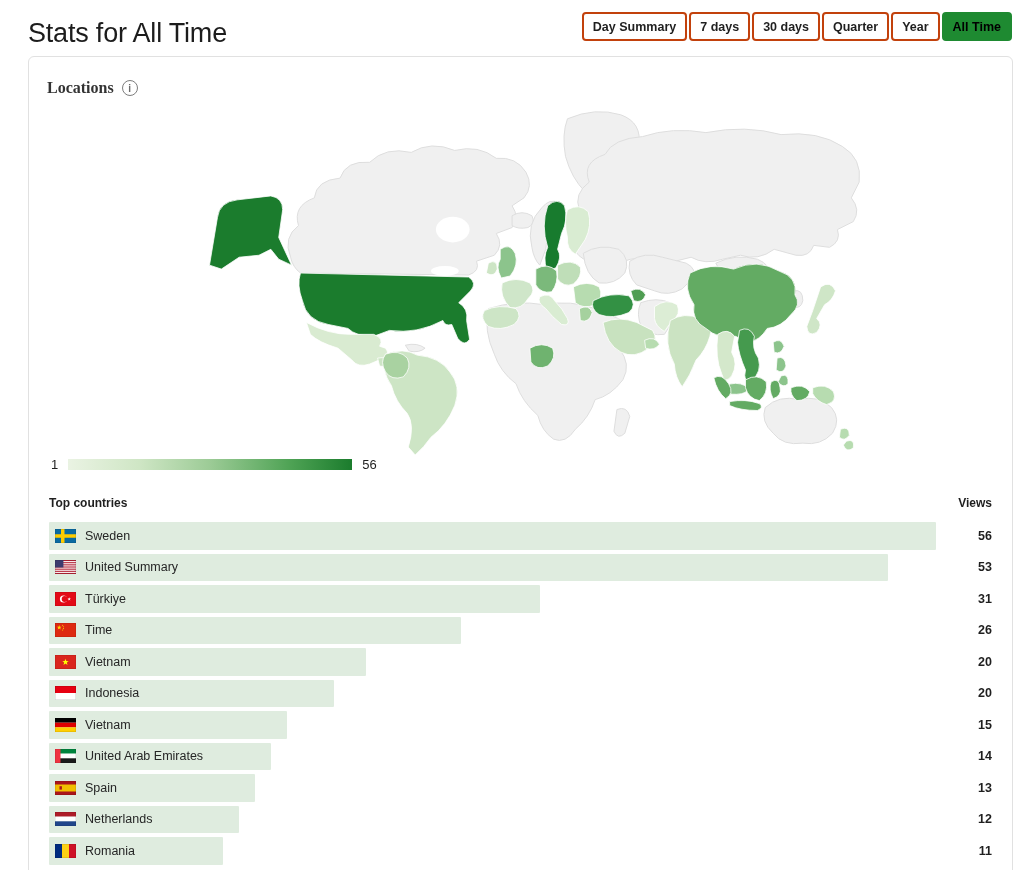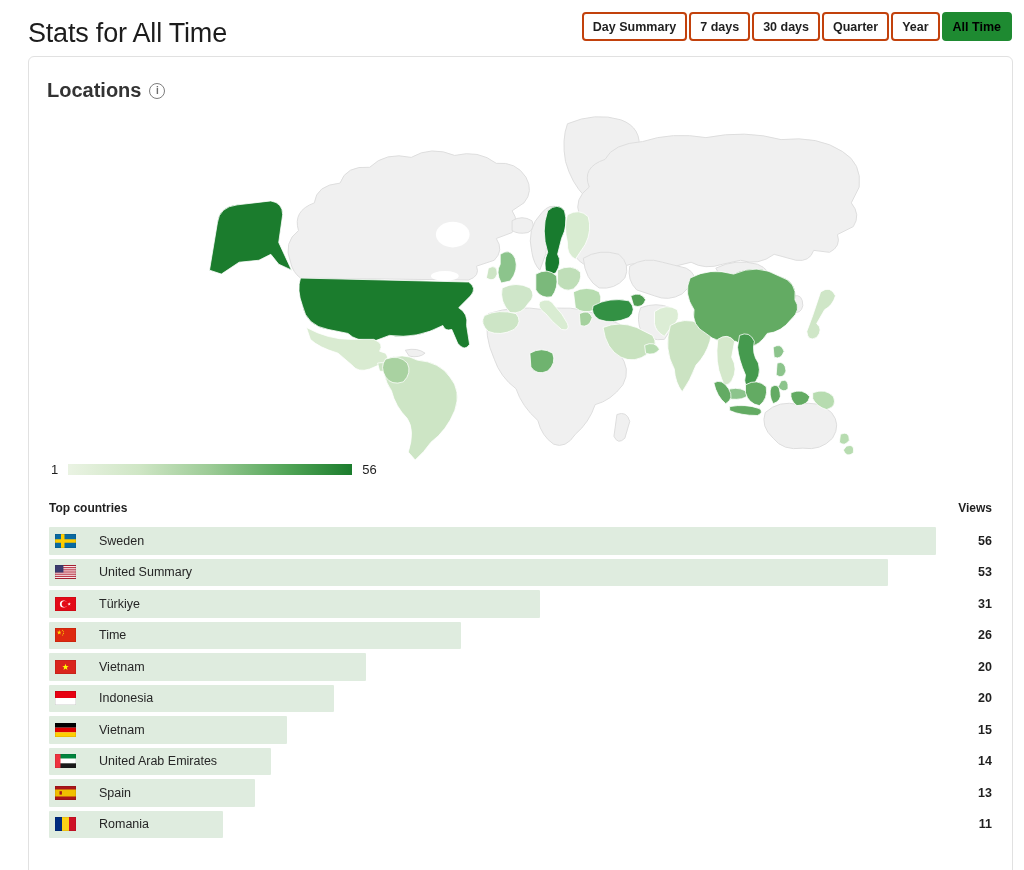--- a/index.html
+++ b/index.html
@@ -13,21 +13,21 @@
   .tabs { display:flex; gap:2px; margin-top:0; }
   .tab { height:29px; padding:0 9px; background:#fff; border:2px solid #c2410c; border-radius:4px;
          font-family:"Liberation Sans", sans-serif; font-size:12.5px; font-weight:700; color:#1f1f1f;
          display:flex; align-items:center; cursor:pointer; white-space:nowrap; }
   .tab.active { background:#1e8a31; border-color:#1e8a31; color:#000000; }
 
   
   .card { position:absolute; left:28px; top:56px; width:985px; height:990px;
           background:#fff; border:1px solid #e1e1e1; border-radius:6px; padding:22px 18px 0 18px; }
   .loc-row { display:flex; align-items:center; gap:8px; }
-  .loc-title { font-size:20px; font-weight:700; color:#333; }
+  .loc-title { font-size:16px; font-weight:700; color:#333;font-family:Liberation Serif, serif; }
   .info-icon { width:16px; height:16px; border:1px solid #7d7d7d; border-radius:50%; color:#6d6d6d;
                font-size:10px; font-weight:700; display:flex; align-items:center; justify-content:center;
                font-style:normal; }
 
   
   .map-wrap { width:690px; margin:2px auto 0 auto; }
   .map-wrap svg { display:block; }
 
   
   .legend { display:flex; align-items:center; gap:10px; margin-top:2px; padding-left:4px;
@@ -36,21 +36,21 @@
     background:linear-gradient(90deg,#eaf3e3 0%,#cfe6c5 25%,#9ccb96 50%,#4fa355 78%,#1b7c2d 100%); }
 
   
   .tbl-head { display:flex; justify-content:space-between; margin-top:24px; padding:0 2px;
               font-size:12px; font-weight:700; color:#1f1f1f; }
   .rows { margin-top:12px; padding:0 2px; }
   .country-row { position:relative; height:27.5px; margin-bottom:4px; display:flex; align-items:center; }
   .bar { position:absolute; left:0; top:0; height:27.5px; background:#dfecdf; border-radius:1px; }
   .flag { position:relative; margin-left:6px; line-height:0; }
   .flag svg { display:block; }
-  .country-label { position:relative; margin-left:23px; font-size:12.5px; color:#262626; }
+  .country-label { position:relative; margin-left:9px; font-size:12.5px; color:#262626; }
   .views-value { position:absolute; right:0; font-size:12.5px; font-weight:700; color:#1f1f1f; }
 </style>
 </head>
 <body>
 
 <div class="header">
   <div class="page-title">Stats for All Time</div>
   <div class="tabs">
     <button class="tab">Day Summary</button>
     <button class="tab">7 days</button>
@@ -279,20 +279,33 @@
             <rect width="21" height="3.5" fill="#aa151b"></rect>
             <rect y="10.5" width="21" height="3.5" fill="#aa151b"></rect>
             <rect x="4.5" y="5.2" width="2.4" height="3.4" fill="#aa151b"></rect>
             <rect width="21" height="14" fill="none" stroke="rgba(0,0,0,.15)"></rect>
           </svg>
         </span>
       <span class="country-label">Spain</span>
       <span class="views-value">13</span>
     </div>
 
+    <div class="country-row">
+      <span class="bar" style="width: 190px;"></span>
+      <span class="flag">
+        <svg width="21" height="14">
+            <rect width="21" height="4.67" fill="#ae1c28"></rect>
+            <rect y="4.67" width="21" height="4.67" fill="#ffffff"></rect>
+            <rect y="9.33" width="21" height="4.67" fill="#21468b"></rect>
+            <rect width="21" height="14" fill="none" stroke="rgba(0,0,0,.15)"></rect>
+          </svg>
+        </span>
+      <span class="country-label">Netherlands</span>
+      <span class="views-value">12</span>
+    </div>
 
     <div class="country-row">
       <span class="bar" style="width: 174px;"></span>
       <span class="flag">
         <svg width="21" height="14">
             <rect width="7" height="14" fill="#002b7f"></rect>
             <rect x="7" width="7" height="14" fill="#fcd116"></rect>
             <rect x="14" width="7" height="14" fill="#ce1126"></rect>
             <rect width="21" height="14" fill="none" stroke="rgba(0,0,0,.15)"></rect>
           </svg>

